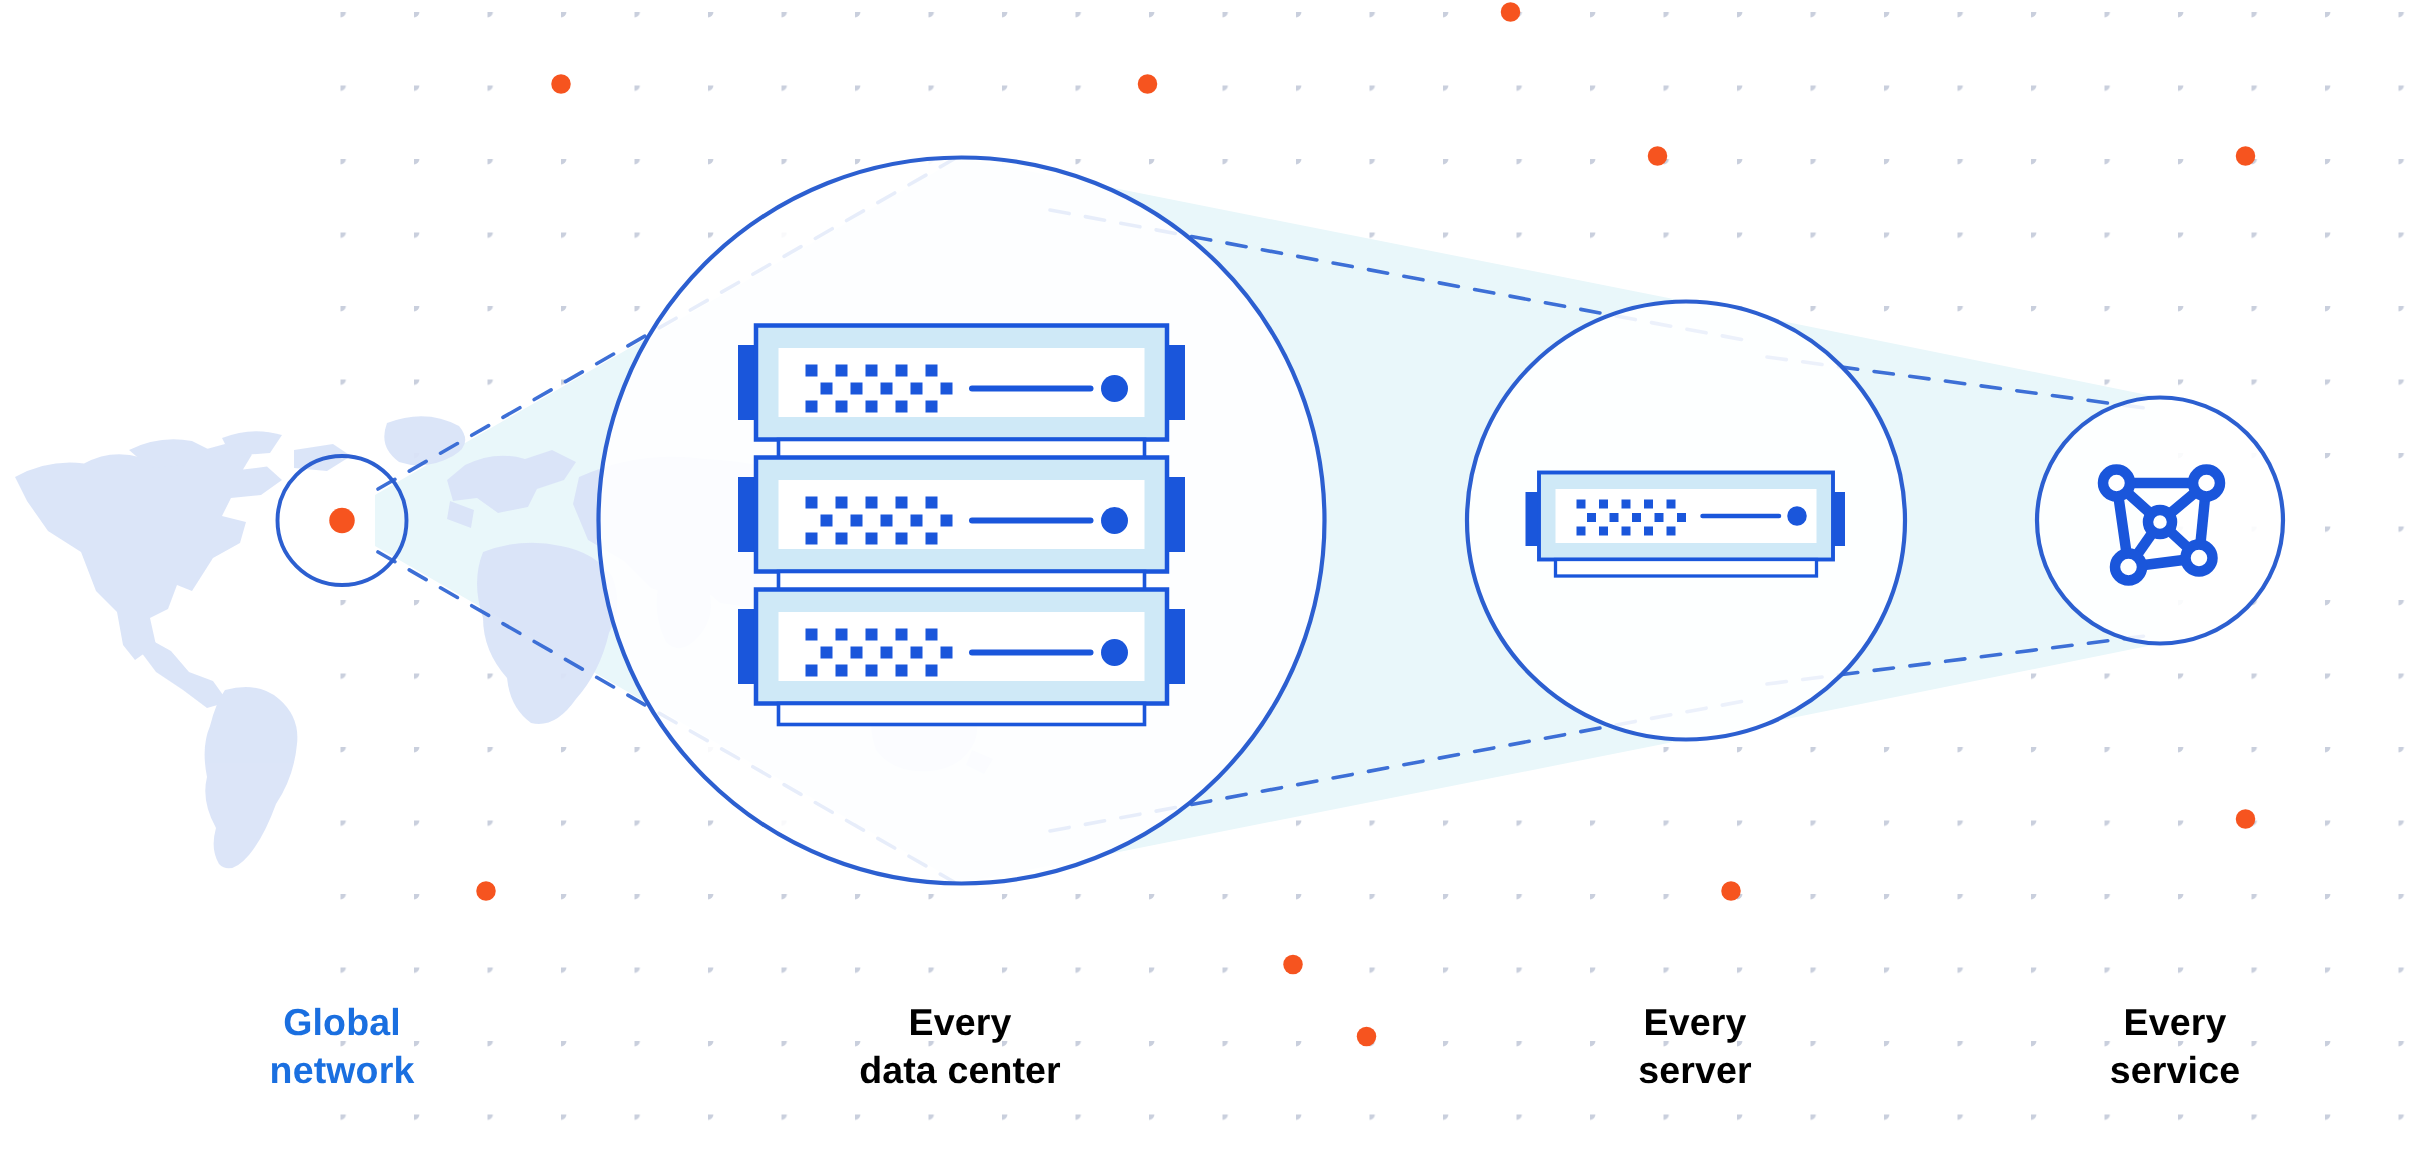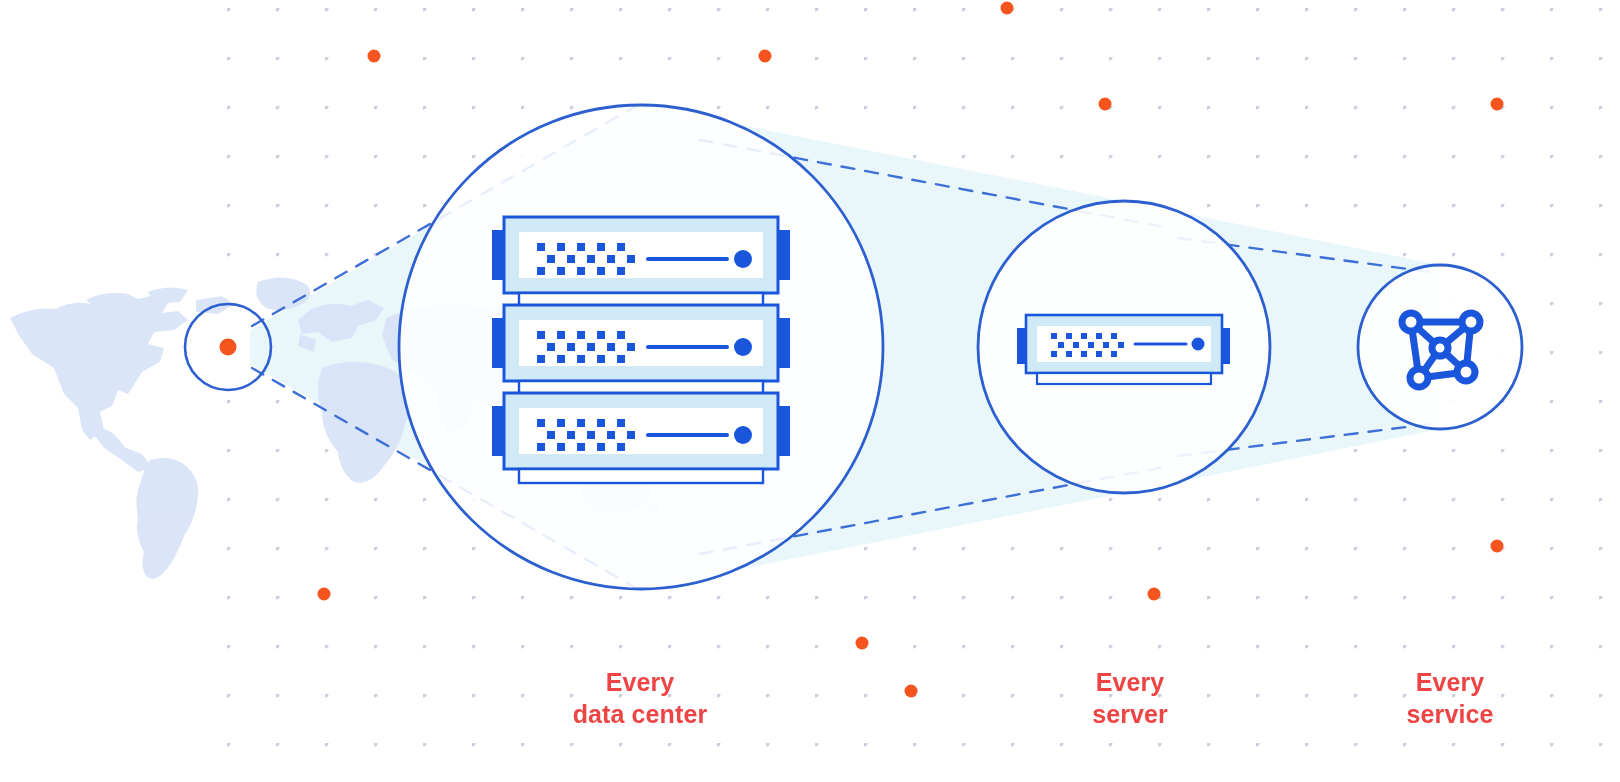--- a/index.html
+++ b/index.html
@@ -26,21 +26,21 @@
     height: 782px;
   }
   .label {
     position: absolute;
     text-align: center;
     line-height: 1.28;
     font-size: 25px;
     font-weight: 700;
     letter-spacing: 0.1px;
     white-space: pre-line;
-    color: #ef4444;
+    color: #000000;
   }
   .label.is-accent { color: #1a6fe0; }
   #label-global    { left: 108px;  top: 666px; width: 240px; }
   #label-dc        { left: 520px;  top: 666px; width: 240px; }
   #label-server    { left: 1010px; top: 666px; width: 240px; }
   #label-service   { left: 1330px; top: 666px; width: 240px; }
 </style>
 </head>
 <body>
 
@@ -273,20 +273,22 @@
         <circle cx="1497" cy="546" r="6.5"></circle>
         <circle cx="324" cy="594" r="6.5"></circle>
         <circle cx="1154" cy="594" r="6.5"></circle>
         <circle cx="862" cy="643" r="6.5"></circle>
         <circle cx="911" cy="691" r="6.5"></circle>
       </g>
 
     </g>
   </svg>
 
+  <div class="label is-accent" id="label-global">Global
+network</div>
 
   <div class="label" id="label-dc">Every
 data center</div>
 
   <div class="label" id="label-server">Every
 server</div>
 
   <div class="label" id="label-service">Every
 service</div>
 

